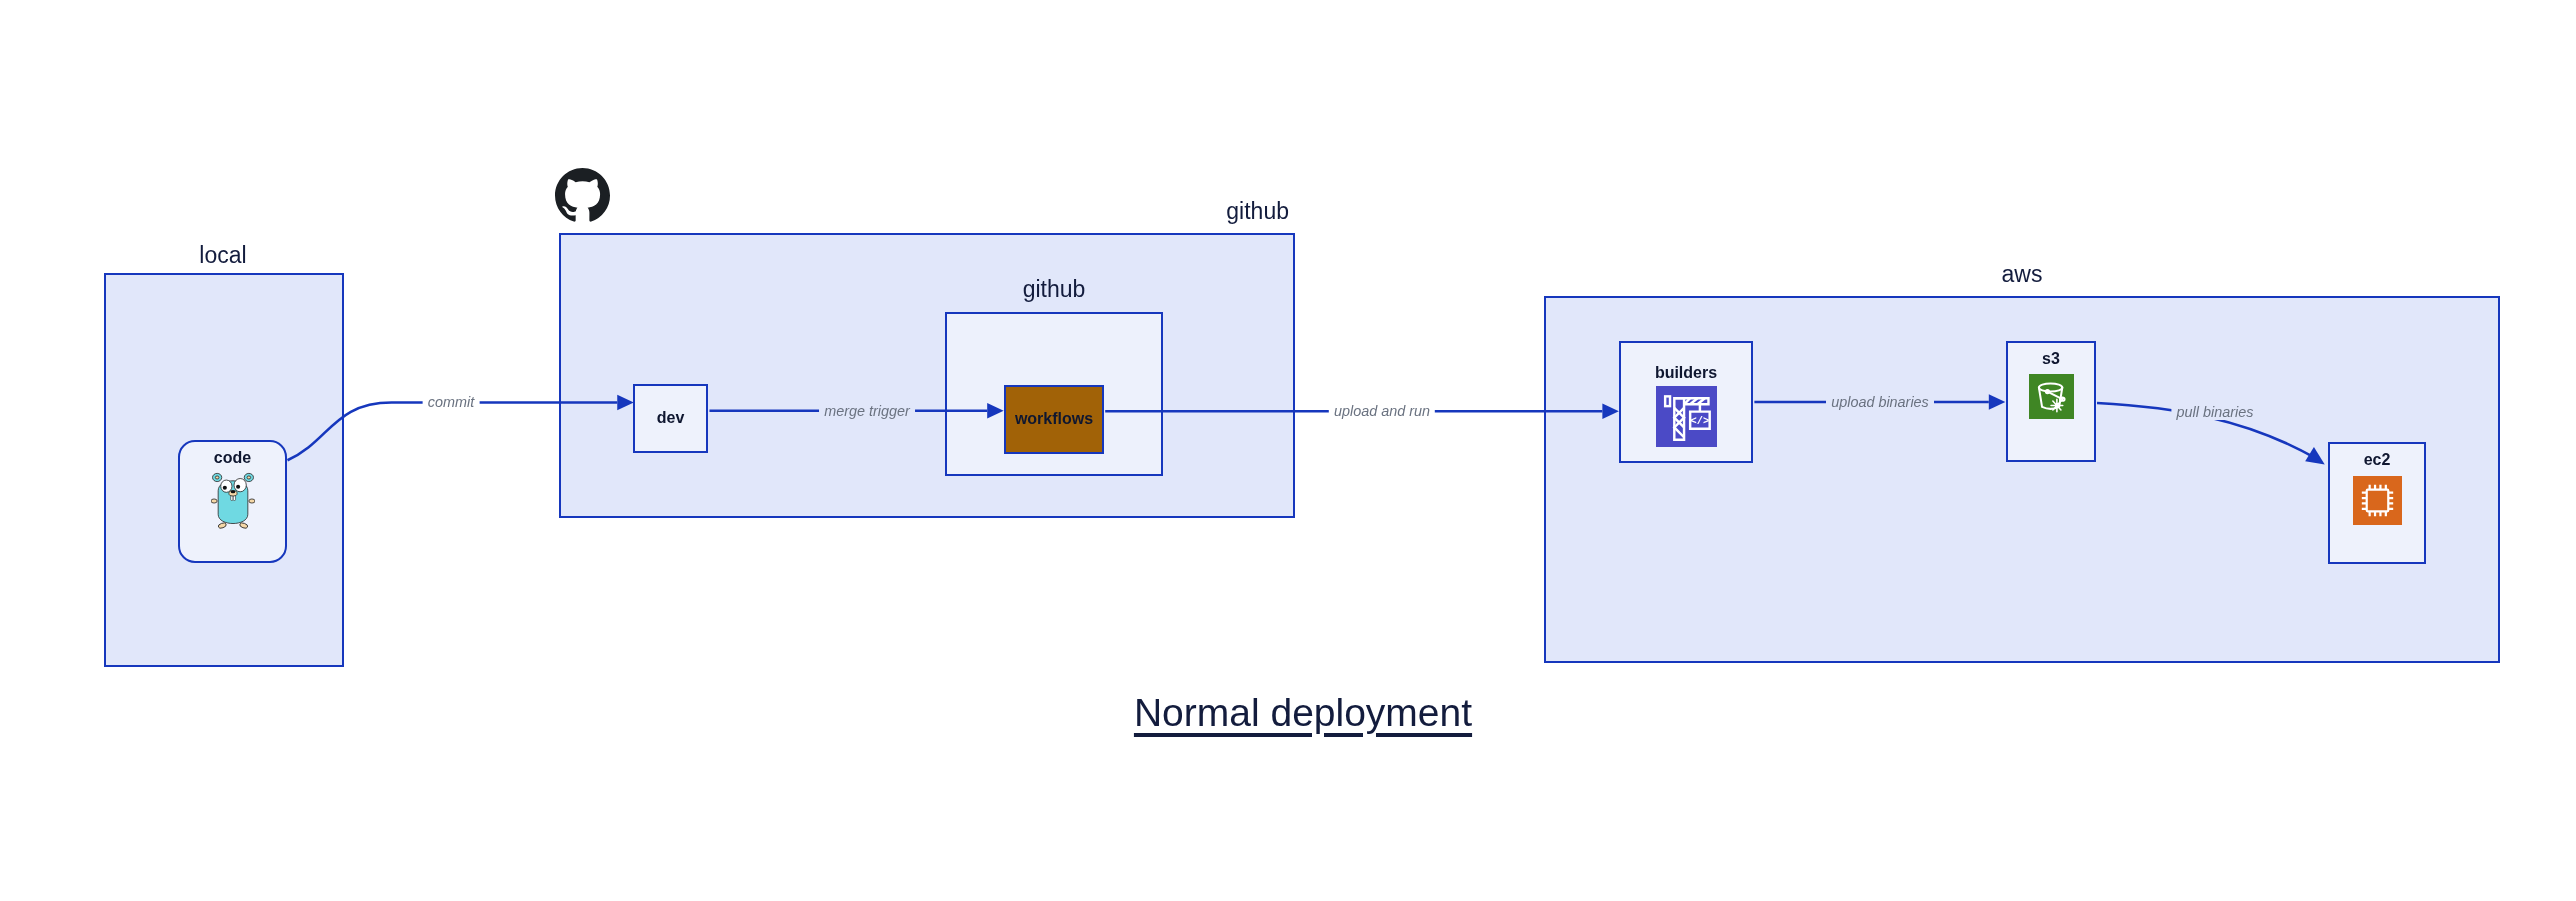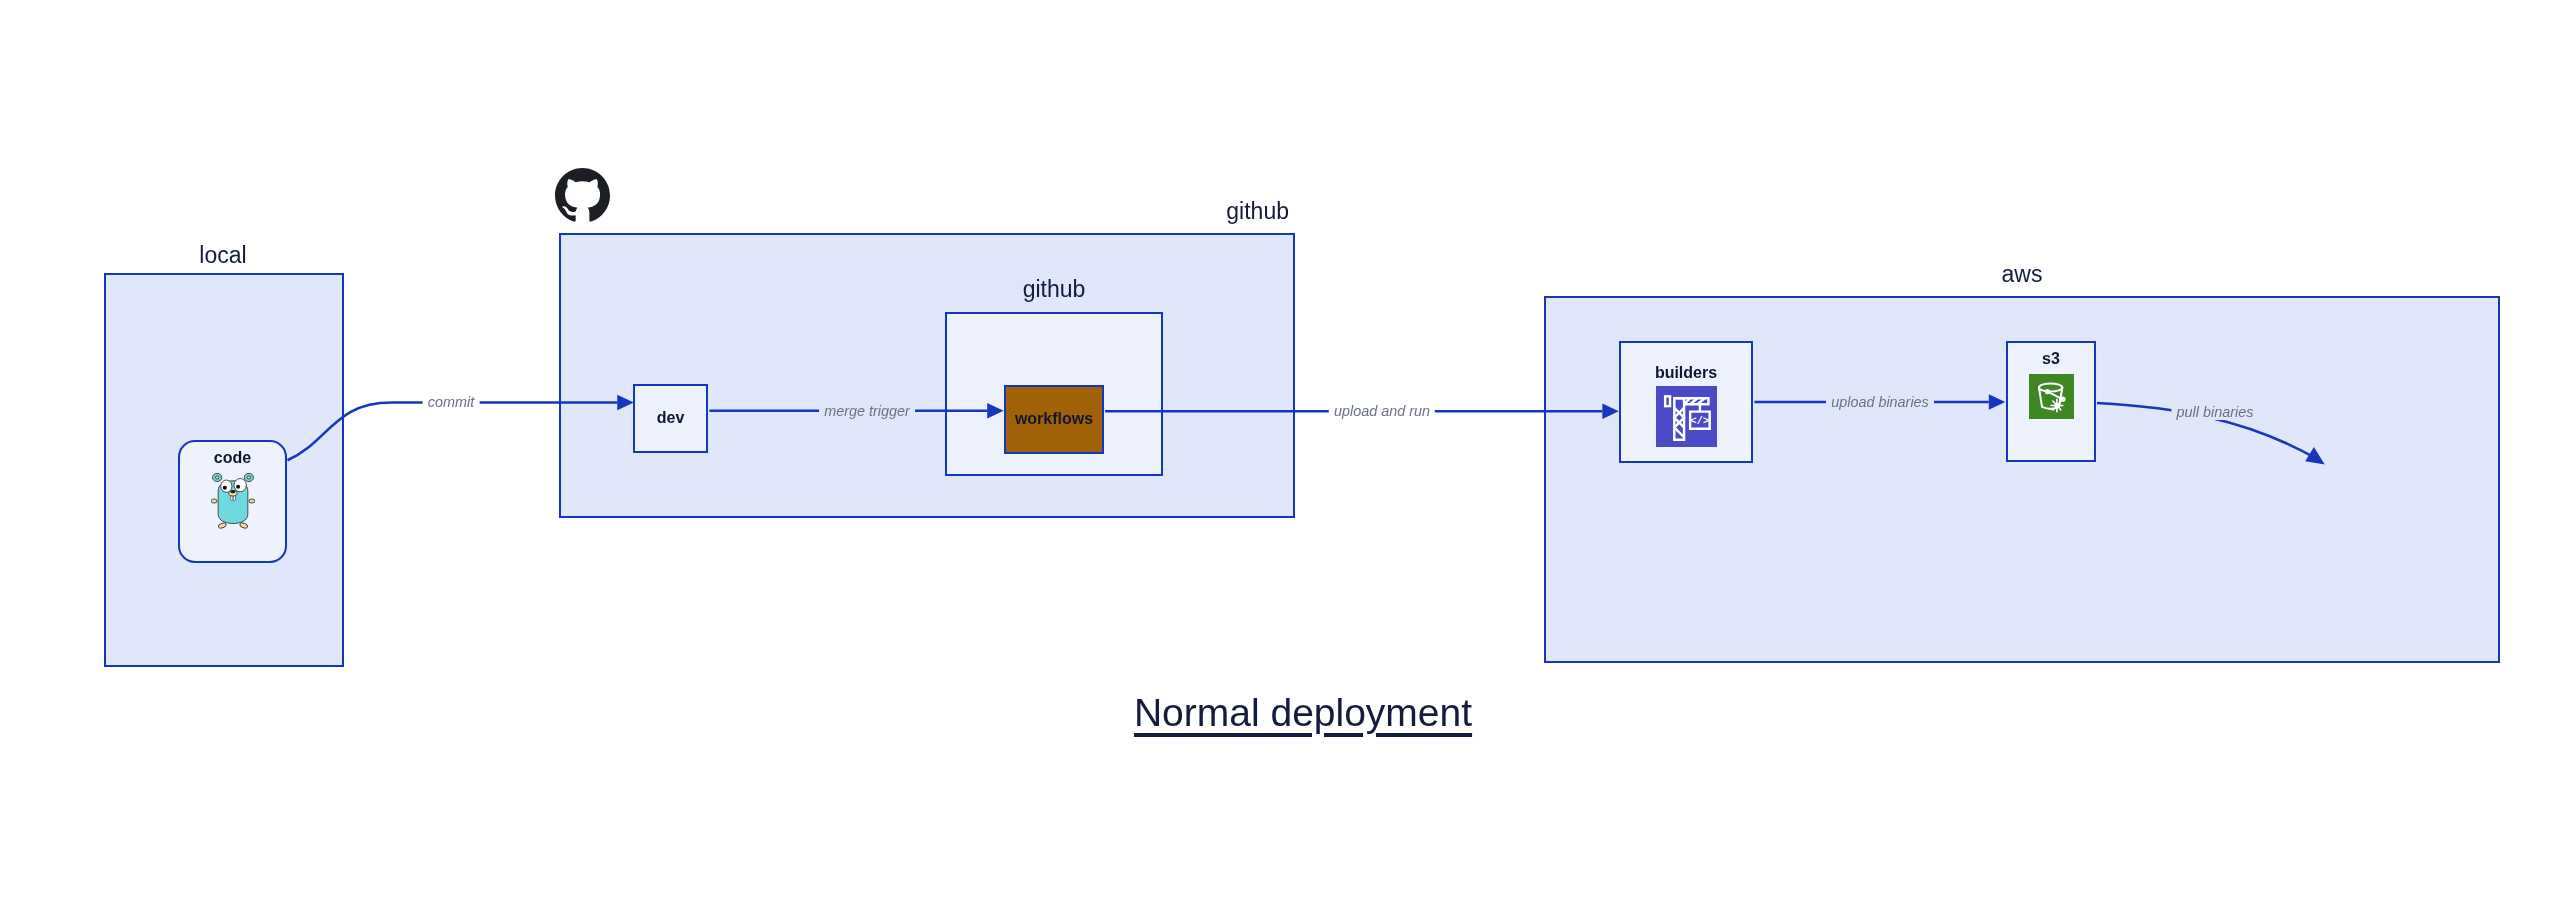--- a/index.html
+++ b/index.html
@@ -121,20 +121,33 @@
         <path d="M41,39 L74,56"></path>
         <circle cx="41" cy="39" r="3.5" fill="#ffffff"></circle>
         <ellipse cx="74" cy="56" rx="5" ry="3.5"></ellipse>
       </g>
       <g stroke="#ffffff" stroke-width="3.5" stroke-linecap="round">
         <path d="M62,56 L62,84 M49,70 L75,70 M53,60 L71,80 M71,60 L53,80"></path>
       </g>
     </svg>
   </div>
 
+  <div class="node" style="left:2328px;top:442px;width:98px;height:122px;">
+    <div class="node-label">ec2</div>
+    <svg class="icon-tile" width="49" height="49" viewBox="0 0 100 100" style="margin-top:6.2px;">
+      <rect x="0" y="0" width="100" height="100" fill="#d9671c"></rect>
+      <g stroke="#ffffff" stroke-width="4.5" fill="none">
+        <rect x="28" y="28" width="44" height="44" rx="2"></rect>
+        <path d="M34,28 L34,18 M45,28 L45,18 M56,28 L56,18 M67,28 L67,18"></path>
+        <path d="M34,82 L34,72 M45,82 L45,72 M56,82 L56,72 M67,82 L67,72"></path>
+        <path d="M28,34 L18,34 M28,45 L18,45 M28,56 L18,56 M28,67 L18,67"></path>
+        <path d="M82,34 L72,34 M82,45 L72,45 M82,56 L72,56 M82,67 L72,67"></path>
+      </g>
+    </svg>
+  </div>
 
   <div class="edge-label bg-white" style="left:451px;top:402px;">commit</div>
   <div class="edge-label bg-group" style="left:867px;top:411px;">merge trigger</div>
   <div class="edge-label bg-white" style="left:1382px;top:411px;">upload and run</div>
   <div class="edge-label bg-group" style="left:1880px;top:402px;">upload binaries</div>
   <div class="edge-label bg-group" style="left:2215px;top:412px;text-align:right;">pull binaries</div>
 
   <div class="title">Normal deployment</div>
 
 </div>

